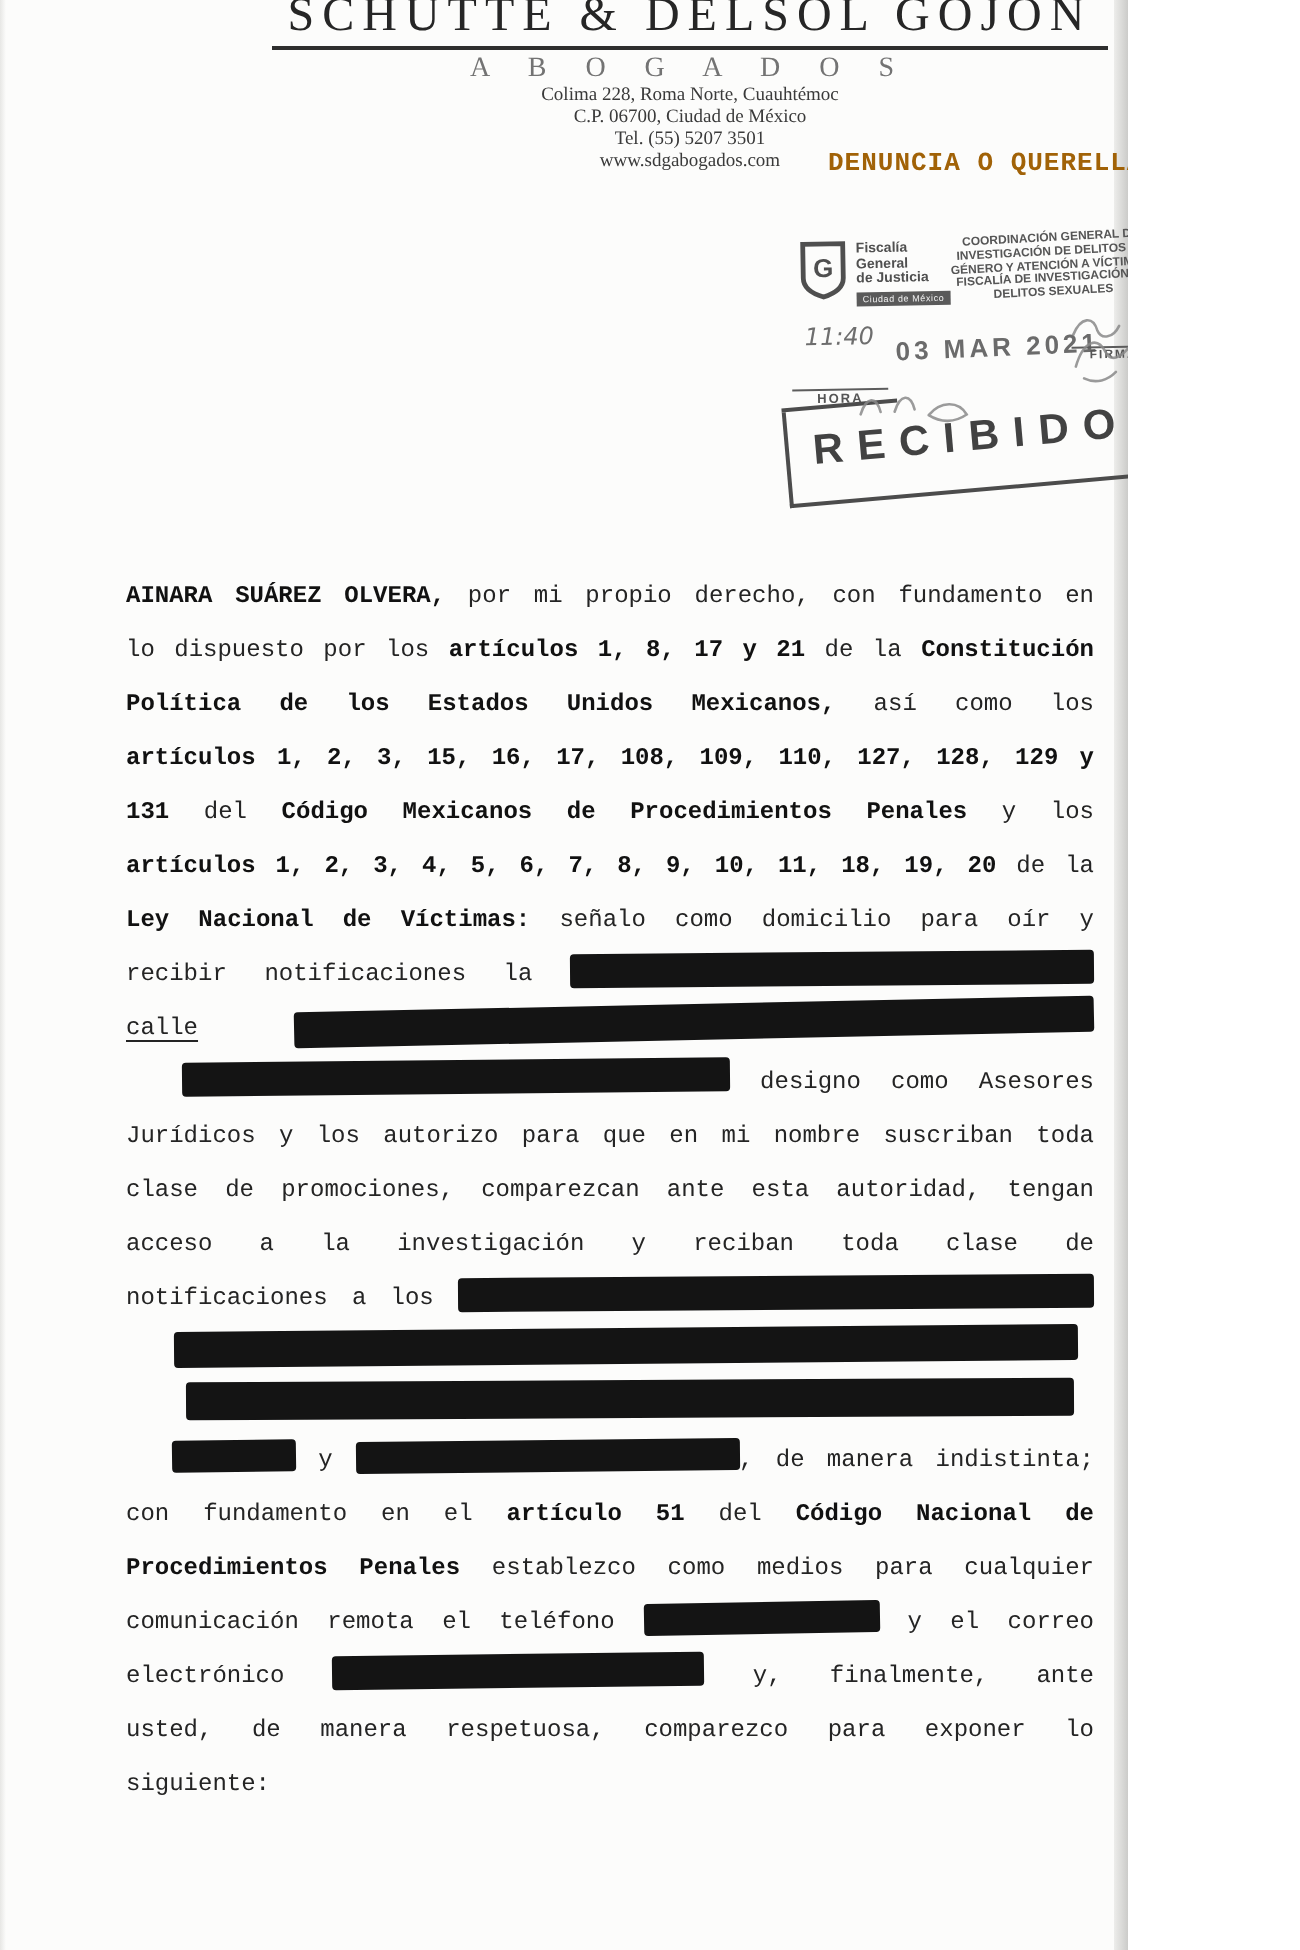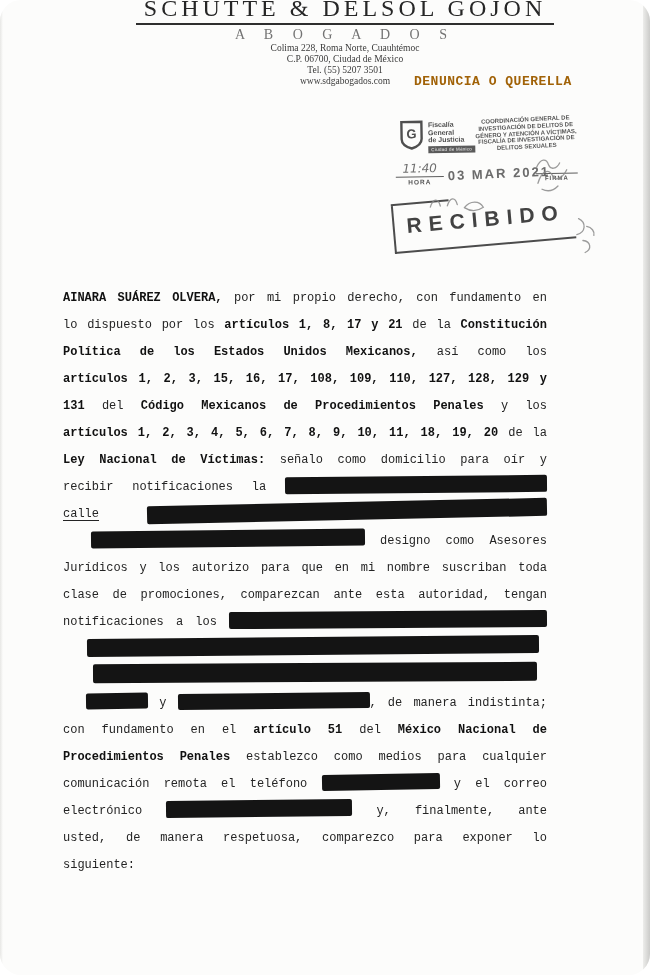--- a/index.html
+++ b/index.html
@@ -1,18 +1,18 @@
 <!DOCTYPE html>
 <html><head>
 <meta charset="utf-8">
 <style>
   * { margin:0; padding:0; box-sizing:border-box; }
   html,body { width:650px; height:975px; }
   body { font-family:"Liberation Sans",sans-serif; background:#ffffff; }
-  .page { position:relative; width:650px; height:975px; background:#fcfcfb; overflow:hidden;border-radius:21px; }
+  .page { position:relative; width:564px; height:975px; background:#fcfcfb; overflow:hidden; }
   .edge-right { position:absolute; right:0; top:0; bottom:0; width:7px;
     background:linear-gradient(to right,#ecexec,#cfcfcd); background:linear-gradient(to right,#ededeb,#cbcbc9); }
   .edge-left { position:absolute; left:0; top:0; bottom:0; width:3px;
     background:linear-gradient(to right,#e7e7e5,rgba(255,255,255,0)); }
 
   
   .letterhead { position:absolute; left:115px; top:0; width:460px; text-align:center; }
   .firm-name { display:inline-block; font-family:"Liberation Serif",serif; font-size:24px;
     letter-spacing:4px; color:#262626; border-bottom:2px solid #2e2e2e; padding:0 8px 1px;
     margin-top:-5px; white-space:nowrap; }
@@ -44,21 +44,21 @@
   .stamp { position:absolute; left:390px; top:110px; width:215px; height:155px;
     transform:rotate(-1deg); }
   .logo { position:absolute; left:10px; top:8px; display:flex; gap:4px; align-items:flex-start; }
   .logo-txt { font-size:7px; line-height:7.5px; font-weight:bold; color:#4f4f4f; padding-top:2px; }
   .logo-bar { margin-top:2px; background:#5a5a5a; color:#f2f2f2; font-size:4.5px;
     padding:1px 3px; letter-spacing:0.3px; white-space:nowrap; }
   .office { position:absolute; left:72px; top:7px; width:130px; font-size:6px; line-height:6.8px;
     font-weight:bold; text-align:center; color:#565656; transform:rotate(-2deg); }
   .hora { position:absolute; left:6px; top:50px; width:48px; text-align:center; }
   .hora-val { font-family:"DejaVu Sans",sans-serif; font-style:italic; font-size:12px;
-    color:#6e6e6e; border-bottom:1.5px solid #5c5c5c; padding-bottom:1px; }
+    color:#6e6e6e; border-bottom:1.5px solid #5c5c5c; padding-bottom:19px; }
   .hora-label { font-size:6.5px; font-weight:bold; color:#555555; letter-spacing:1px; margin-top:1px; }
   .datestamp { position:absolute; left:58px; top:56px; font-size:13px; font-weight:bold;
     letter-spacing:2px; color:#6b6b6b; transform:rotate(-1.5deg); white-space:nowrap; }
   .firma { position:absolute; left:146px; top:64px; width:42px; text-align:center; }
   .firma-line { border-top:1.3px solid #5c5c5c; }
   .firma-label { font-size:6px; font-weight:bold; color:#555555; letter-spacing:1px; margin-top:1px; }
   .recibido { position:absolute; left:2px; top:88px; width:182px; height:48px;
     border:2.5px solid #4c4c4c; border-right:none; border-top:none; transform:rotate(-4deg); }
   .recibido::before { content:""; position:absolute; left:-2px; top:-2px; width:58px; height:2px; background:#4c4c4c; }
   .recibido-text { font-size:21px; font-weight:bold; letter-spacing:7px; color:#424242;
@@ -142,24 +142,25 @@
       <div class="bline"><span class="b">Política de los Estados Unidos Mexicanos,</span><span> así como los</span></div>
       <div class="bline"><span class="b">artículos 1, 2, 3, 15, 16, 17, 108, 109, 110, 127, 128, 129 y</span></div>
       <div class="bline"><span class="b">131</span><span> del </span><span class="b">Código Mexicanos de Procedimientos Penales</span><span> y los</span></div>
       <div class="bline"><span class="b">artículos 1, 2, 3, 4, 5, 6, 7, 8, 9, 10, 11, 18, 19, 20</span><span> de la</span></div>
       <div class="bline"><span class="b">Ley Nacional de Víctimas:</span><span> señalo como domicilio para oír y</span></div>
       <div class="bline"><span>recibir notificaciones la </span><span class="redact" style="width: 262px; height: 17px; transform: rotate(-0.5deg); background: rgb(20, 20, 20);"></span></div>
       <div class="bline"><span class="u">calle</span><span> </span><span class="redact" style="width: 400px; height: 18px; transform: rotate(-1.2deg); background: rgb(20, 20, 20);"></span></div>
       <div class="bline"><span class="redact" style="width: 274px; height: 17px; transform: rotate(-0.6deg); margin-left: 28px; background: rgb(20, 20, 20);"></span><span> designo como Asesores</span></div>
       <div class="bline"><span>Jurídicos y los autorizo para que en mi nombre suscriban toda</span></div>
       <div class="bline"><span>clase de promociones, comparezcan ante esta autoridad, tengan</span></div>
+      <div class="bline"><span>acceso a la investigación y reciban toda clase de</span></div>
       <div class="bline"><span>notificaciones a los </span><span class="redact" style="width: 318px; height: 17px; transform: rotate(-0.4deg); background: rgb(20, 20, 20);"></span></div>
       <div class="bline"><span class="redact" style="width: 452px; height: 18px; transform: rotate(-0.5deg); margin-left: 24px; background: rgb(20, 20, 20);"></span></div>
       <div class="bline"><span class="redact" style="width: 444px; height: 19px; transform: rotate(-0.3deg); margin-left: 30px; background: rgb(20, 20, 20);"></span></div>
       <div class="bline"><span class="redact" style="width: 62px; height: 16px; transform: rotate(-0.8deg); margin-left: 23px; background: rgb(20, 20, 20);"></span><span> y </span><span class="redact" style="width: 192px; height: 16px; transform: rotate(-0.6deg); background: rgb(20, 20, 20);"></span><span>, de manera indistinta;</span></div>
-      <div class="bline"><span>con fundamento en el </span><span class="b">artículo 51</span><span> del </span><span class="b">México Nacional de</span></div>
+      <div class="bline"><span>con fundamento en el </span><span class="b">artículo 51</span><span> del </span><span class="b">Código Nacional de</span></div>
       <div class="bline"><span class="b">Procedimientos Penales</span><span> establezco como medios para cualquier</span></div>
       <div class="bline"><span>comunicación remota el teléfono </span><span class="redact" style="width: 118px; height: 16px; transform: rotate(-1deg); background: rgb(20, 20, 20);"></span><span> y el correo</span></div>
       <div class="bline"><span>electrónico </span><span class="redact" style="width: 186px; height: 17px; transform: rotate(-0.7deg); background: rgb(20, 20, 20);"></span><span> y, finalmente, ante</span></div>
       <div class="bline"><span>usted, de manera respetuosa, comparezco para exponer lo</span></div>
       <div class="bline left"><span>siguiente:</span></div>
     </div>
 </div>
 
 </body></html>

